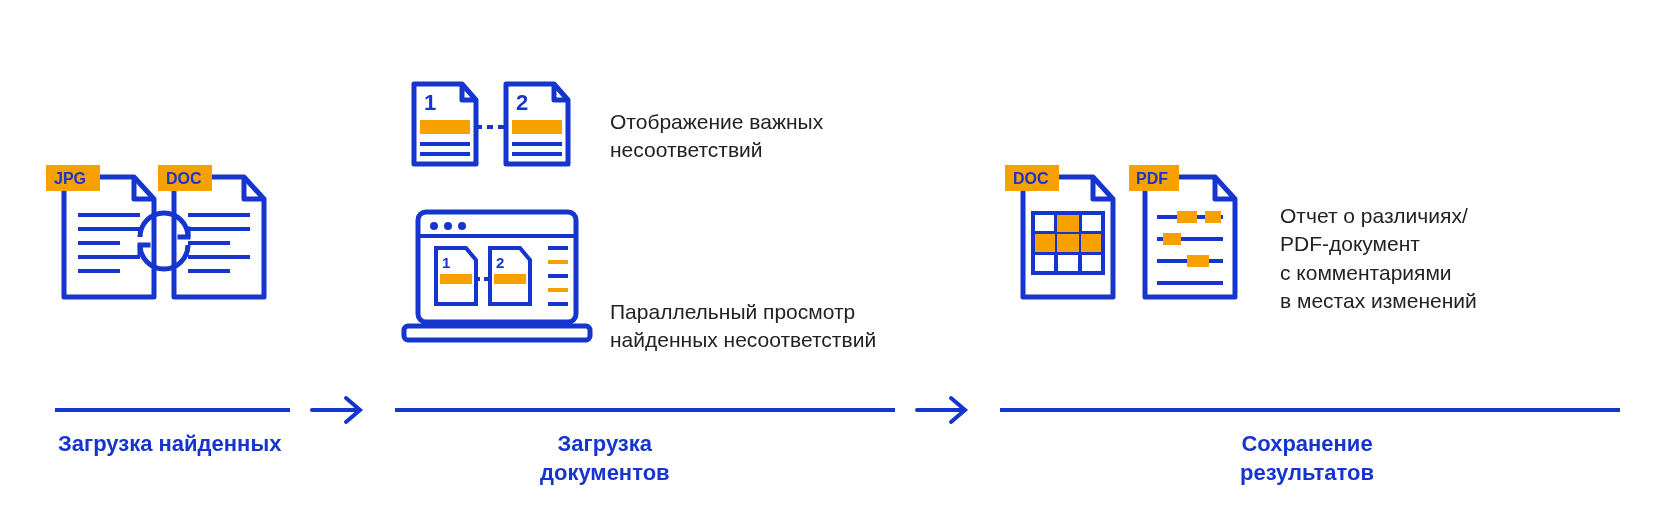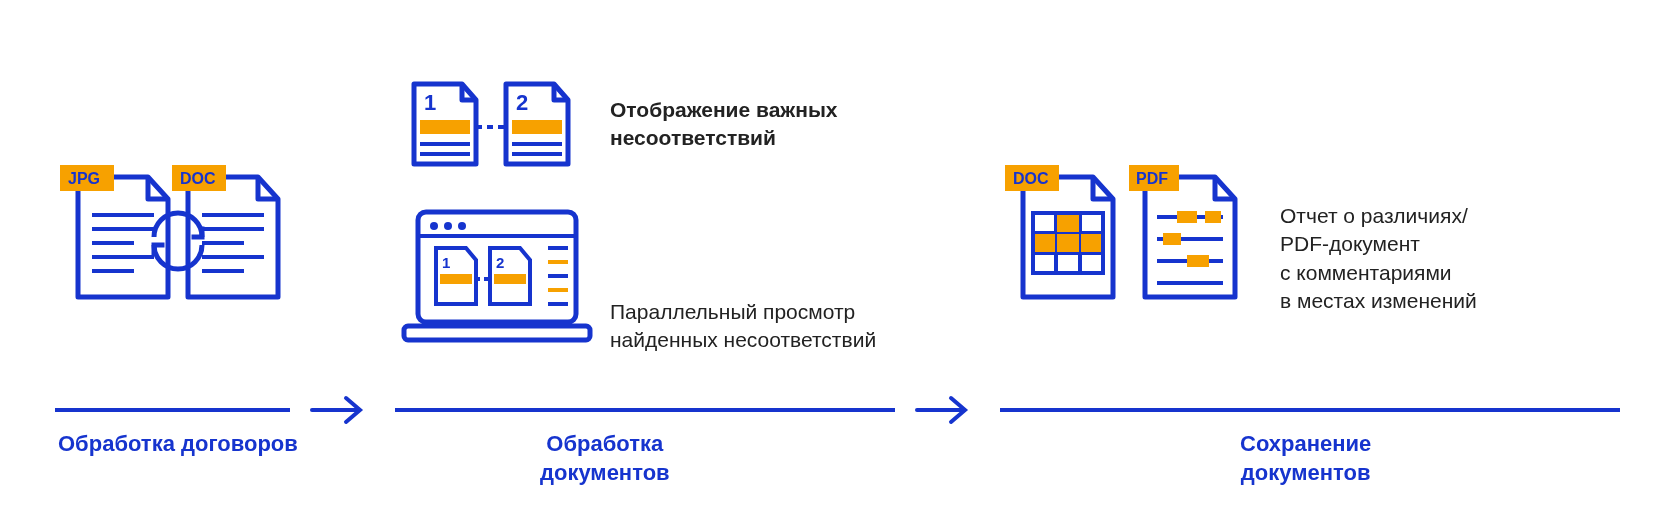--- a/index.html
+++ b/index.html
@@ -55,21 +55,21 @@
     fill:var(--blue);
     font:700 16px sans-serif;
   }
   .doc-stroke{stroke:var(--blue);stroke-width:5;fill:none;stroke-linejoin:round;}
   .thin{stroke:var(--blue);stroke-width:4;fill:none;}
   .orange-fill{fill:var(--orange);}
 </style>
 </head>
 <body>
 
-<div class="stage" style="left:60px;top:165px;">
+<div class="stage" style="left:46px;top:165px;">
   <svg width="230" height="170">
 
     <g transform="translate(18,12)">
       <path class="doc-stroke" d="M0 0 H70 L90 22 V120 H0 Z"></path>
       <path class="doc-stroke" d="M70 0 V22 H90"></path>
       <line class="thin" x1="14" y1="38" x2="76" y2="38"></line>
       <line class="thin" x1="14" y1="52" x2="76" y2="52"></line>
       <line class="thin" x1="14" y1="66" x2="56" y2="66"></line>
       <line class="thin" x1="14" y1="80" x2="76" y2="80"></line>
       <line class="thin" x1="14" y1="94" x2="56" y2="94"></line>
@@ -98,21 +98,21 @@
     </g>
 
     <g transform="translate(112,0)">
       <rect class="file-badge" x="0" y="0" width="54" height="26"></rect>
       <text class="file-badge-text" x="8" y="19">DOC</text>
     </g>
   </svg>
 </div>
 
 <div class="underline" style="left:55px;width:235px;"></div>
-<div class="stage caption" style="left:58px;top:430px;">Обработка договоров</div>
+<div class="stage caption" style="left:58px;top:430px;">Загрузка найденных</div>
 
 <div class="flow-arrow" style="left:310px;">
   <svg width="58" height="36">
       <g stroke="var(--blue)" stroke-width="4" fill="none" stroke-linecap="round">
     <line x1="2" y1="18" x2="48" y2="18"></line>
     <polyline points="36,6 50,18 36,30"></polyline>
   </g>
     </svg>
 </div>
 
@@ -133,21 +133,21 @@
       <path class="doc-stroke" d="M48 0 V16 H62"></path>
       <text x="10" y="26" fill="var(--blue)" font-weight="700" font-size="22">2</text>
       <rect class="orange-fill" x="6" y="36" width="50" height="14"></rect>
       <line class="thin" x1="6" y1="60" x2="56" y2="60"></line>
       <line class="thin" x1="6" y1="70" x2="56" y2="70"></line>
     </g>
 
     <line class="thin" x1="66" y1="47" x2="96" y2="47" stroke-dasharray="6 5"></line>
   </svg>
 </div>
-<div class="stage desc" style="left:610px;top:96px;font-weight:bold;">Отображение важных
+<div class="stage desc" style="left:610px;top:108px;">Отображение важных
 несоответствий</div>
 
 <div class="stage" style="left:400px;top:208px;">
   <svg width="195" height="150">
 
     <rect class="doc-stroke" x="18" y="4" width="158" height="110" rx="8"></rect>
 
     <circle cx="34" cy="18" r="4" fill="var(--blue)"></circle>
     <circle cx="48" cy="18" r="4" fill="var(--blue)"></circle>
     <circle cx="62" cy="18" r="4" fill="var(--blue)"></circle>
@@ -171,21 +171,21 @@
     <line stroke="var(--orange)" stroke-width="4" x1="148" y1="82" x2="168" y2="82"></line>
     <line class="thin" x1="148" y1="96" x2="168" y2="96"></line>
 
     <rect class="doc-stroke" x="4" y="118" width="186" height="14" rx="4"></rect>
   </svg>
 </div>
 <div class="stage desc" style="left:610px;top:262px;margin-top:36px;">Параллельный просмотр
 найденных несоответствий</div>
 
 <div class="underline" style="left:395px;width:500px;"></div>
-<div class="stage caption" style="left:540px;top:430px;text-align:center;">Обработка
+<div class="stage caption" style="left:540px;top:430px;text-align:center;">Загрузка
 документов</div>
 
 <div class="flow-arrow" style="left:915px;">
   <svg width="58" height="36">
       <g stroke="var(--blue)" stroke-width="4" fill="none" stroke-linecap="round">
     <line x1="2" y1="18" x2="48" y2="18"></line>
     <polyline points="36,6 50,18 36,30"></polyline>
   </g>
     </svg>
 </div>
@@ -235,13 +235,13 @@
     </g>
   </svg>
 </div>
 <div class="stage desc" style="left:1280px;top:202px;">Отчет о различиях/
 PDF-документ
 с комментариями
 в местах изменений</div>
 
 <div class="underline" style="left:1000px;width:620px;"></div>
 <div class="stage caption" style="left:1240px;top:430px;text-align:center;">Сохранение
-документов</div>
+результатов</div>
 
 </body></html>

